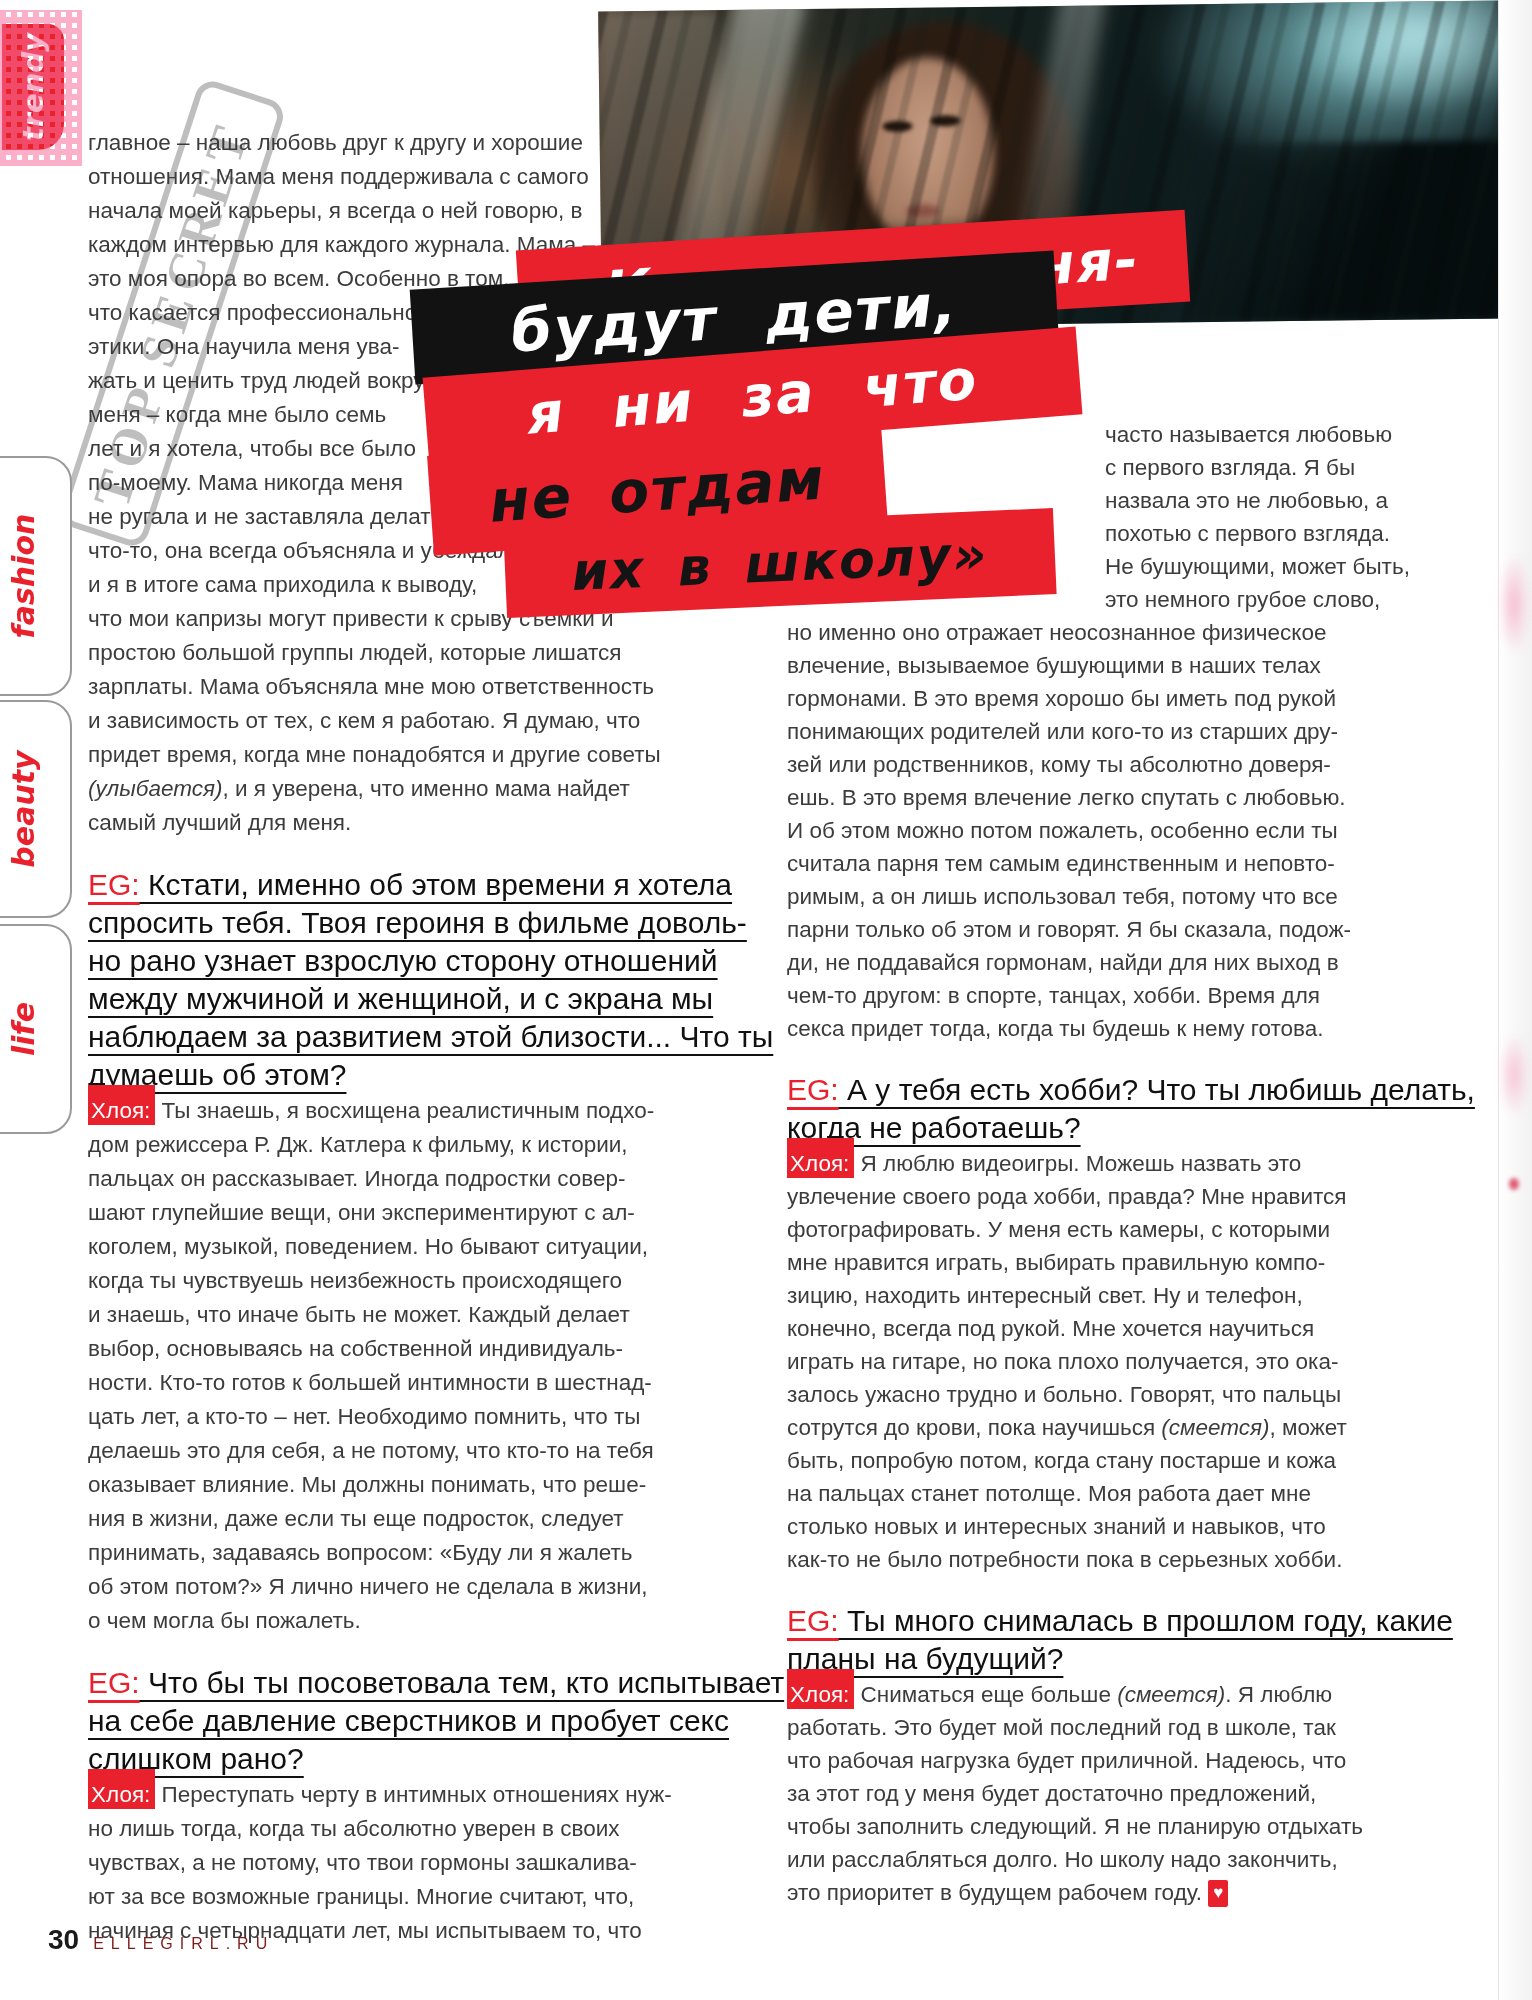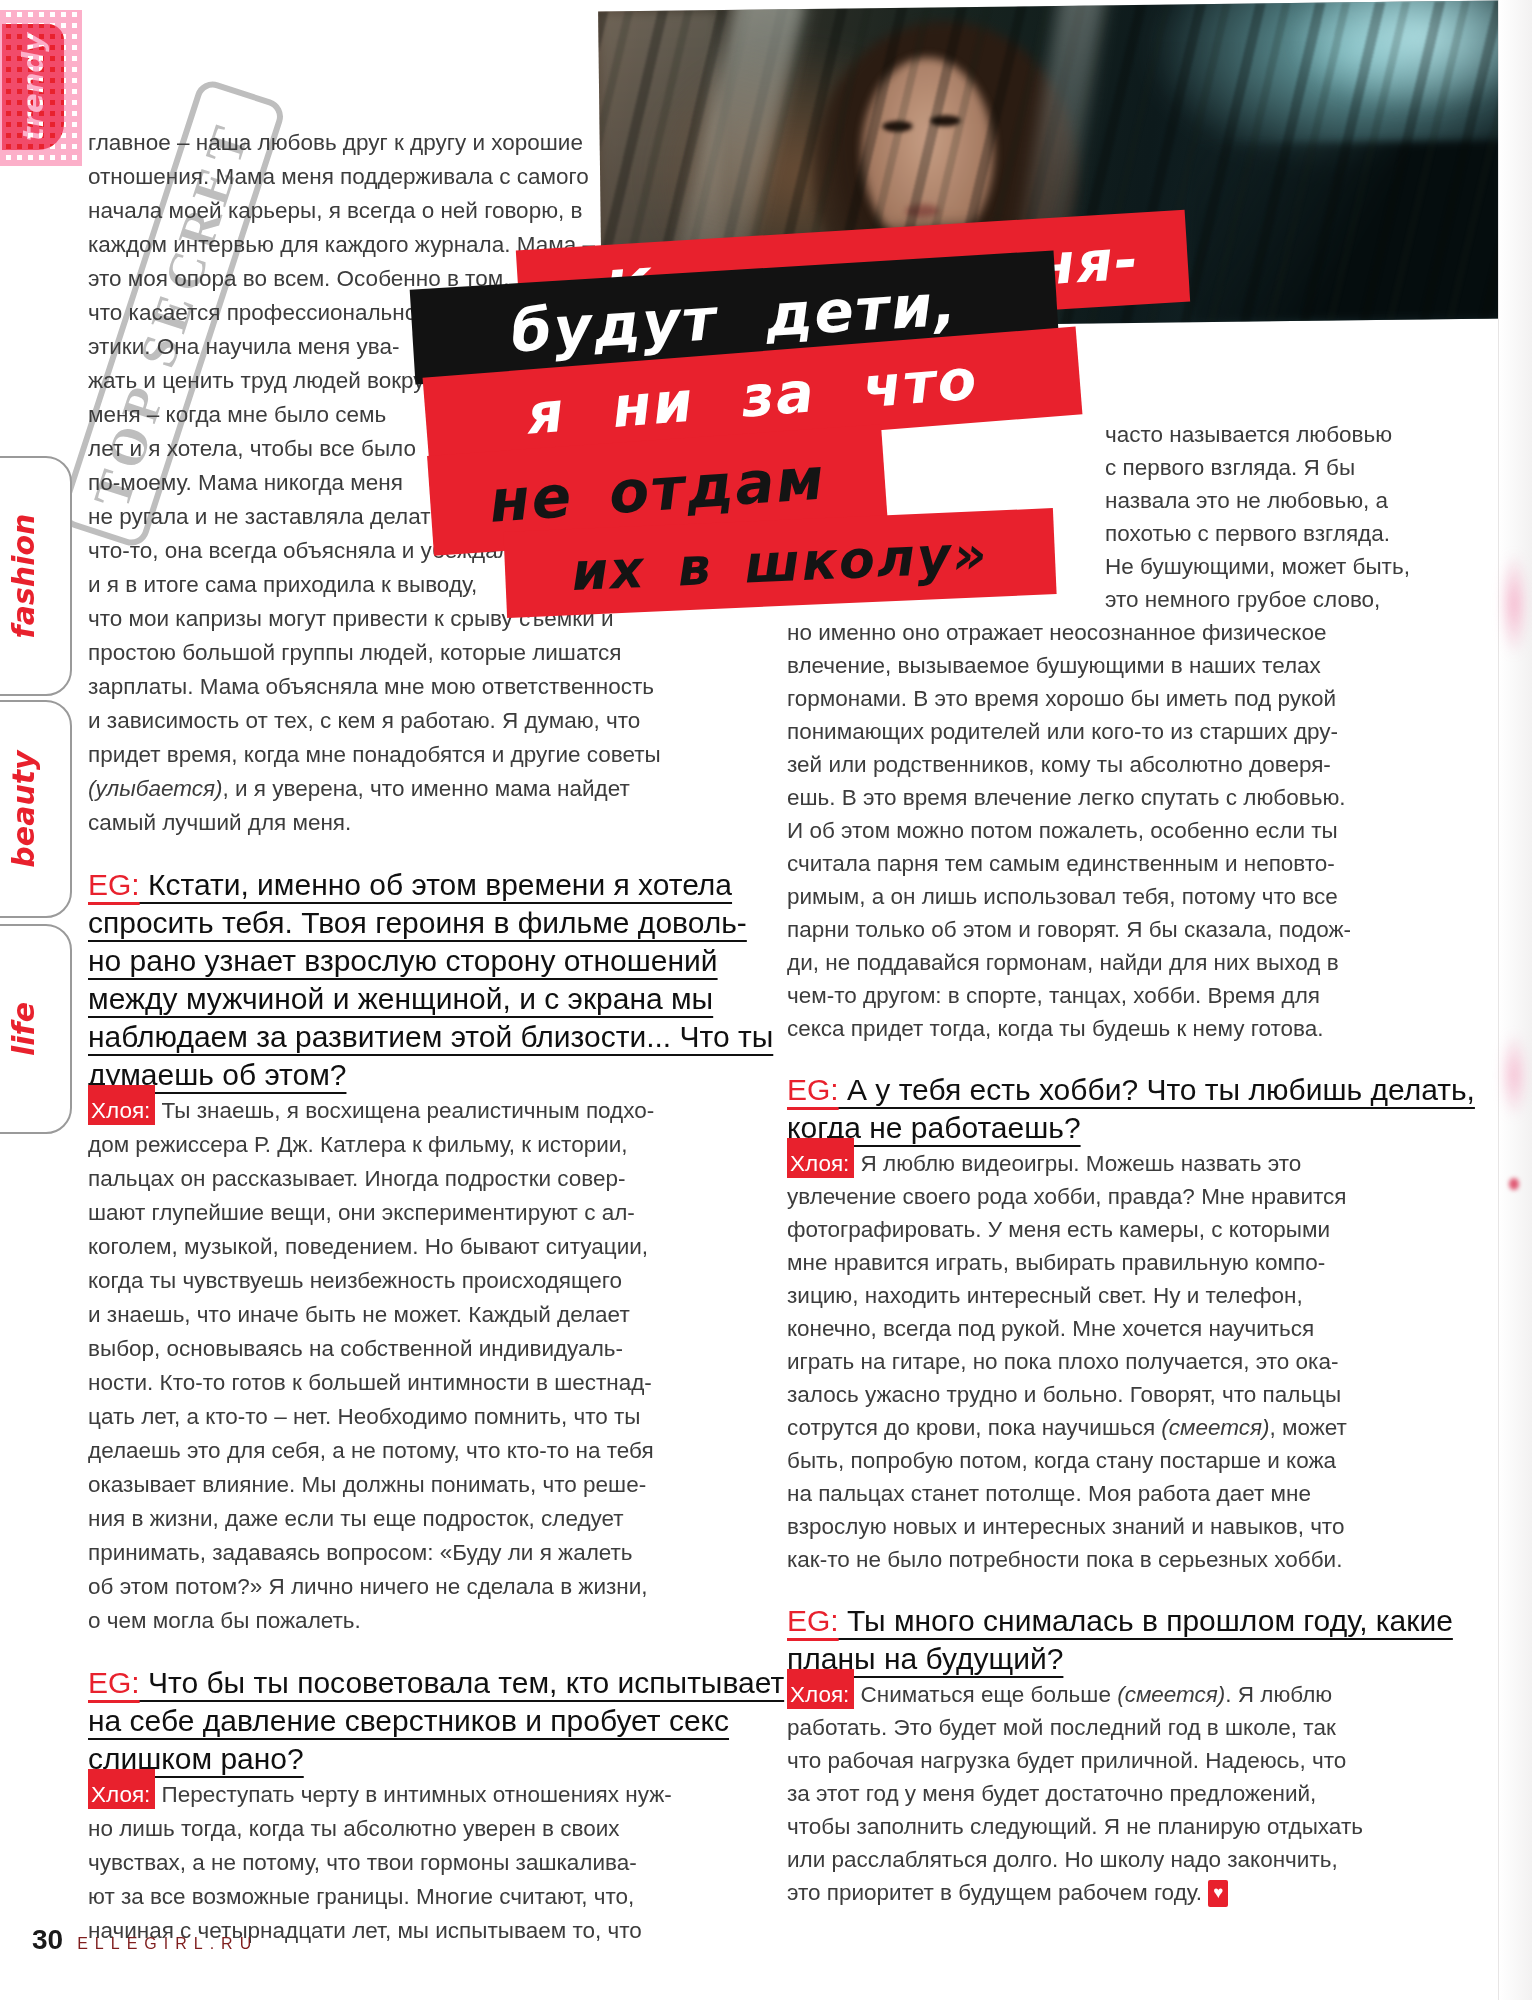--- a/index.html
+++ b/index.html
@@ -83,21 +83,21 @@
   .block.gap{margin-top:26px;}
   .question{font-weight:normal;color:#101010;font-size:30px;line-height:38px;}
   .question .line{text-decoration:underline;text-decoration-thickness:2px;text-underline-offset:7px;}
   .eg{color:var(--red);text-decoration:underline;text-decoration-color:var(--red);
       text-decoration-thickness:2.5px;text-underline-offset:7px;}
   .chip{background:var(--red);color:#fff;padding:13px 5px 2px 3px;}
   .endmark{display:inline-block;background:var(--red);color:#fff;font-size:17px;line-height:17px;
            padding:4px 5px 6px;border-radius:2px;transform:translateY(-2px);}
 
   
-  #footer{position:absolute;left:32px;top:1924px;z-index:5;display:flex;align-items:baseline;gap:14px;}
+  #footer{position:absolute;left:48px;top:1924px;z-index:5;display:flex;align-items:baseline;gap:14px;}
   #pagenum{font-size:28px;font-weight:bold;color:#1a1a1a;}
   #siteurl{font-size:16px;color:#7f1d1d;letter-spacing:7px;}
   #page-edge{position:absolute;left:1498px;top:0;width:34px;height:2000px;z-index:2;
              background:linear-gradient(90deg,#fff,#f2f1f1);border-left:1px solid #e7e5e5;}
   #page-edge div{position:absolute;border-radius:50%;}
   .edge-blob1{left:2px;top:552px;width:26px;height:104px;filter:blur(6px);
               background:radial-gradient(closest-side,rgba(244,150,184,.75),rgba(244,150,184,0));}
   .edge-blob2{left:2px;top:1032px;width:26px;height:86px;filter:blur(6px);
               background:radial-gradient(closest-side,rgba(244,150,184,.65),rgba(244,150,184,0));}
   .edge-dot{left:10px;top:1178px;width:10px;height:12px;background:#e05a74;filter:blur(2px);}
@@ -252,21 +252,21 @@
         <div class="line">увлечение своего рода хобби, правда? Мне нравится</div>
         <div class="line">фотографировать. У меня есть камеры, с которыми</div>
         <div class="line">мне нравится играть, выбирать правильную компо-</div>
         <div class="line">зицию, находить интересный свет. Ну и телефон,</div>
         <div class="line">конечно, всегда под рукой. Мне хочется научиться</div>
         <div class="line">играть на гитаре, но пока плохо получается, это ока-</div>
         <div class="line">залось ужасно трудно и больно. Говорят, что пальцы</div>
         <div class="line">сотрутся до крови, пока научишься <i>(смеется)</i>, может</div>
         <div class="line">быть, попробую потом, когда стану постарше и кожа</div>
         <div class="line">на пальцах станет потолще. Моя работа дает мне</div>
-        <div class="line">взрослую новых и интересных знаний и навыков, что</div>
+        <div class="line">столько новых и интересных знаний и навыков, что</div>
         <div class="line">как-то не было потребности пока в серьезных хобби.</div>
       </div>
       <div class="block question gap">
         <div class="line"><span class="eg">EG:</span> Ты много снималась в прошлом году, какие</div>
         <div class="line">планы на будущий?</div>
       </div>
       <div class="block answer">
         <div class="line"><span class="chip">Хлоя:</span> Сниматься еще больше <i>(смеется)</i>. Я люблю</div>
         <div class="line">работать. Это будет мой последний год в школе, так</div>
         <div class="line">что рабочая нагрузка будет приличной. Надеюсь, что</div>

